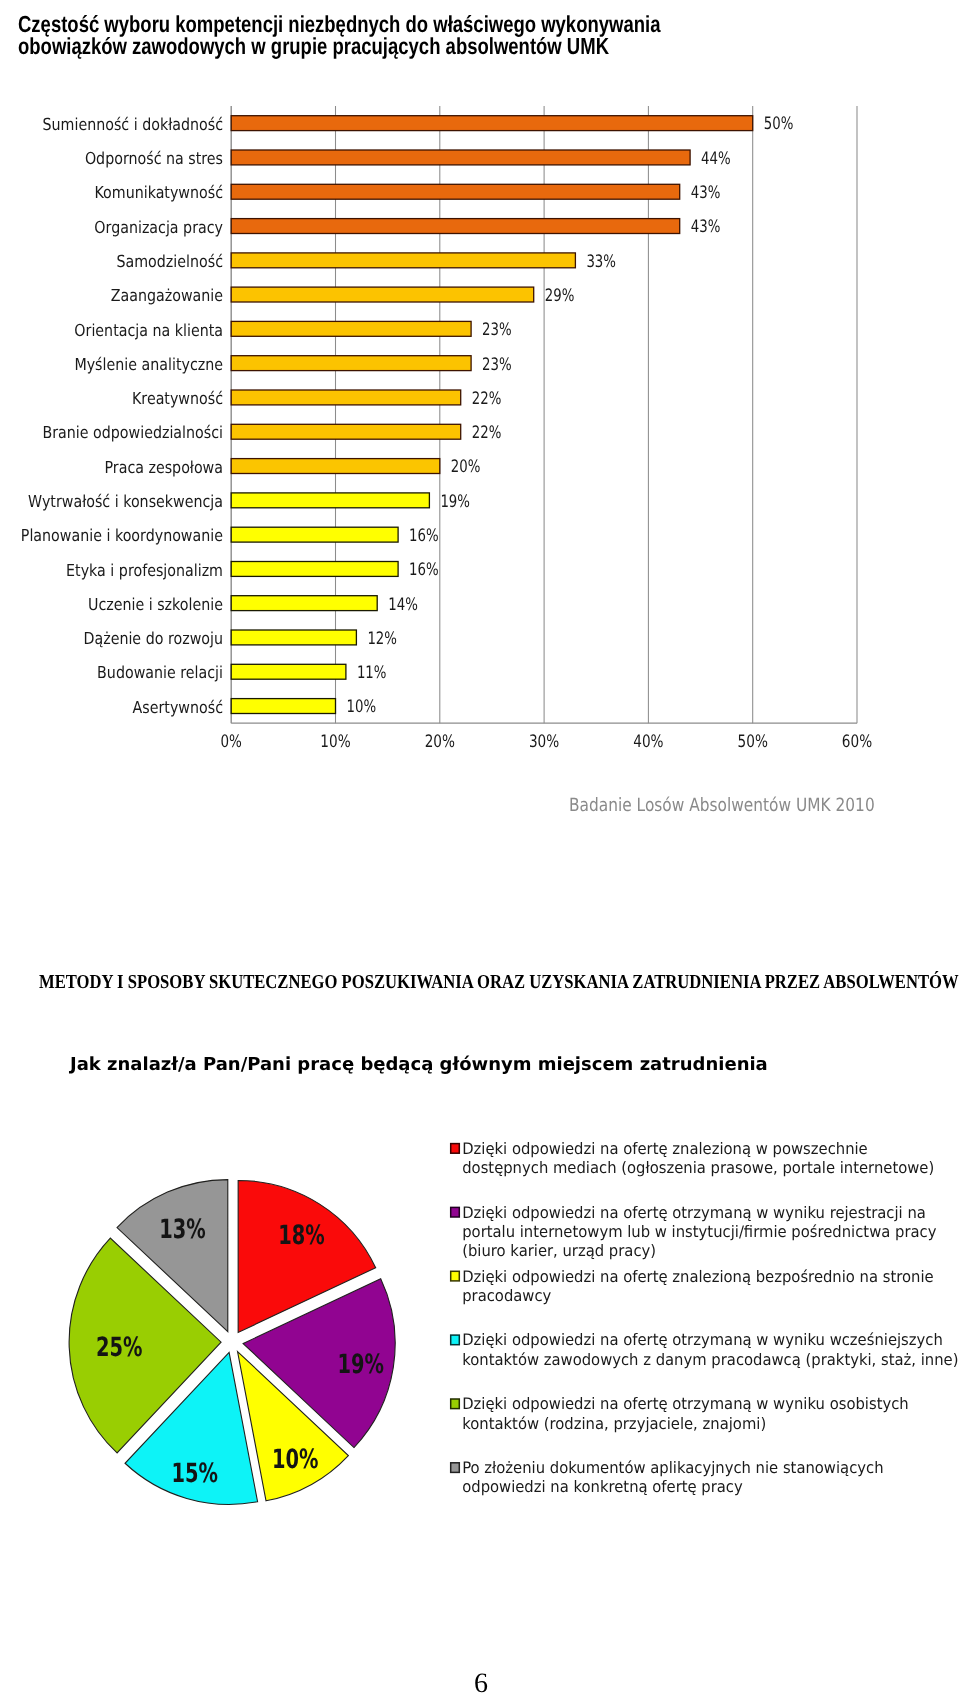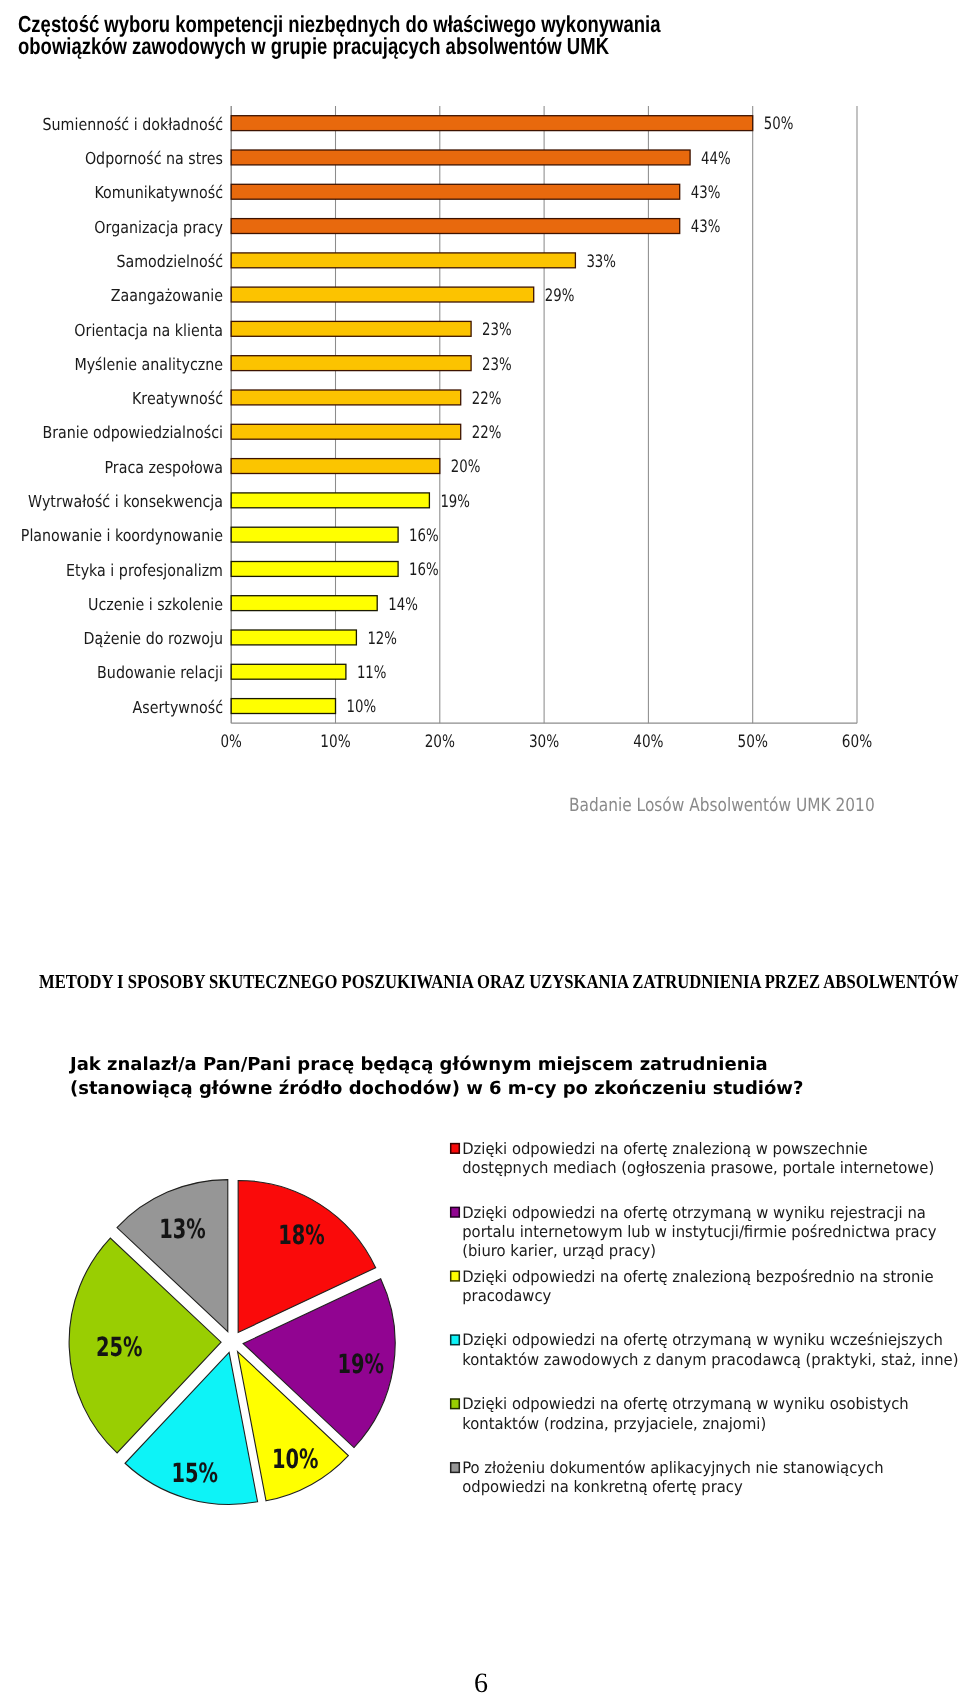--- a/index.html
+++ b/index.html
@@ -115,21 +115,20 @@
     <text x="752.7" y="747.4" text-anchor="middle" textLength="30.3" lengthAdjust="spacingAndGlyphs" class="axislbl">50%</text>
     <text x="857.0" y="747.4" text-anchor="middle" textLength="30.3" lengthAdjust="spacingAndGlyphs" class="axislbl">60%</text>
   </svg>
 
 <div class="abs" id="source-note">Badanie Losów Absolwentów UMK 2010</div>
 
 <div class="abs" id="section-heading">METODY I SPOSOBY SKUTECZNEGO POSZUKIWANIA ORAZ UZYSKANIA ZATRUDNIENIA PRZEZ ABSOLWENTÓW</div>
 
 <div class="abs" id="question">
     <div>Jak znalazł/a Pan/Pani pracę będącą głównym  miejscem zatrudnienia</div>
-    <div>(stanowiącą główne źródło dochodów)  w 6 m-cy po zkończeniu  studiów?</div>
   </div>
 
 <svg class="abs" id="piechart" width="960" height="1694">
     <path d="M 238.15 1332.43 L 238.15 1180.43 A 152 152 0 0 1 375.68 1267.71 Z" fill="#FA0A0A" stroke="#20201e" stroke-width="1.1"></path>
     <path d="M 243.16 1343.54 L 380.70 1278.82 A 152 152 0 0 1 353.97 1447.59 Z" fill="#910491" stroke="#20201e" stroke-width="1.1"></path>
     <path d="M 237.55 1351.53 L 348.35 1455.58 A 152 152 0 0 1 266.03 1500.83 Z" fill="#FFFF00" stroke="#20201e" stroke-width="1.1"></path>
     <path d="M 229.10 1352.46 L 257.59 1501.77 A 152 152 0 0 1 125.05 1463.26 Z" fill="#0DF3F7" stroke="#20201e" stroke-width="1.1"></path>
     <path d="M 221.11 1342.15 L 117.05 1452.95 A 152 152 0 0 1 110.30 1238.10 Z" fill="#99CE02" stroke="#20201e" stroke-width="1.1"></path>
     <path d="M 227.79 1331.61 L 116.99 1227.56 A 152 152 0 0 1 227.79 1179.61 Z" fill="#969696" stroke="#20201e" stroke-width="1.1"></path>
     <text x="301.5" y="1243.7" text-anchor="middle" textLength="46.5" lengthAdjust="spacingAndGlyphs" class="pielbl">18%</text>

